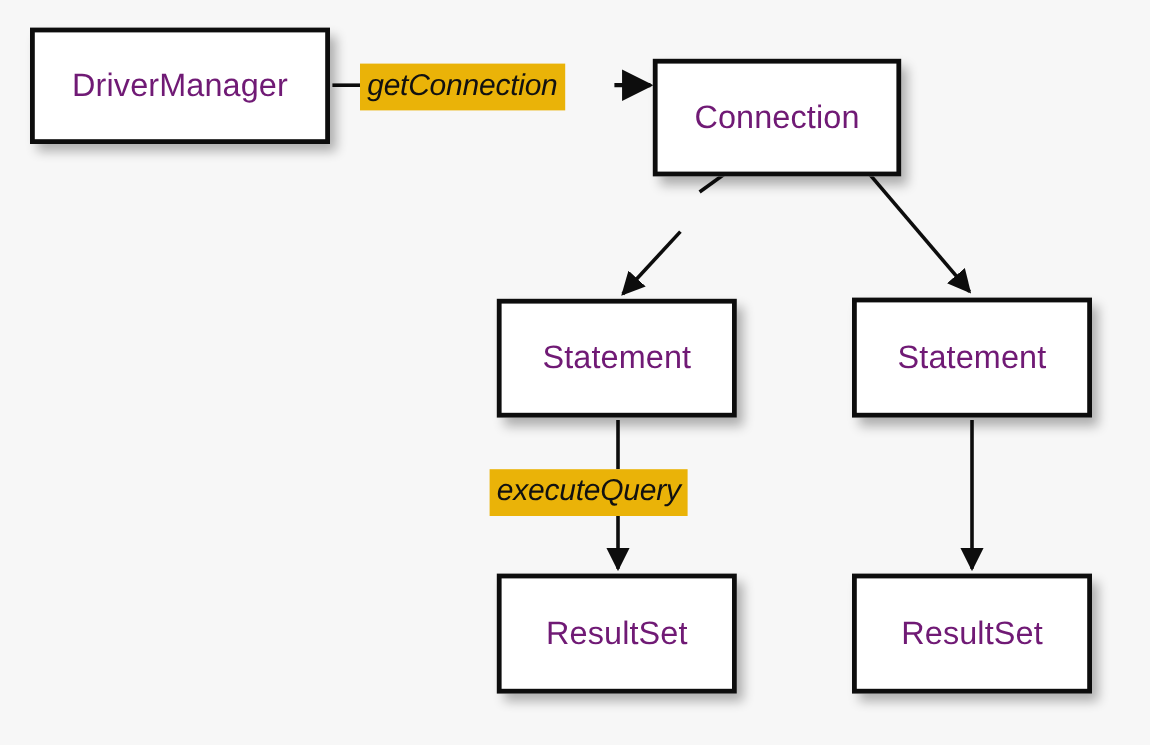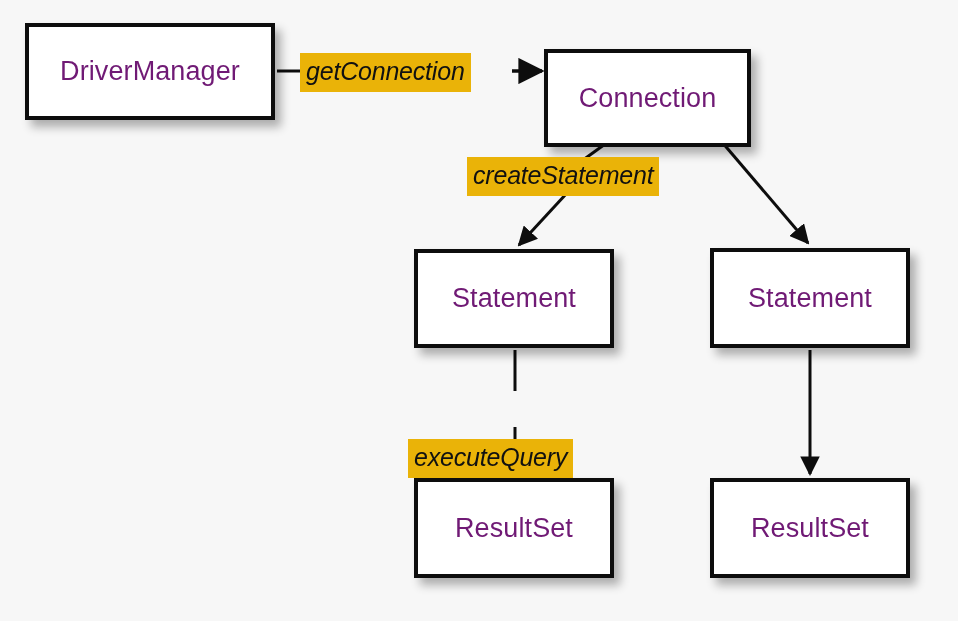--- a/index.html
+++ b/index.html
@@ -63,21 +63,21 @@
     letter-spacing: -0.2px;
   }
   #node-drivermanager { left: 25px;  top: 23px;  width: 250px; height: 97px; }
   #node-connection    { left: 544px; top: 21px;  width: 207px; height: 98px; margin-top: 28px; }
   #node-statement-left  { left: 414px; top: 249px; width: 200px; height: 99px; }
   #node-statement-right { left: 710px; top: 248px; width: 200px; height: 100px; }
   #node-resultset-left  { left: 414px; top: 478px; width: 200px; height: 100px; }
   #node-resultset-right { left: 710px; top: 478px; width: 200px; height: 100px; }
   #label-getconnection   { left: 300px; top: 53px;  }
   #label-createstatement { left: 467px; top: 157px; }
-  #label-executequery    { left: 408px; top: 391px; margin-top: 48px; }
+  #label-executequery    { left: 408px; top: 391px; }
 </style>
 </head>
 <body>
 
 <div id="diagram-canvas">
 
   <svg id="edge-layer" width="958" height="621" viewBox="0 0 958 621" xmlns="http://www.w3.org/2000/svg">
     <defs>
       <marker id="arrow-sm" viewBox="0 0 10 10" refX="9" refY="5" markerWidth="6.5" markerHeight="6.5" orient="auto-start-reverse">
         <path d="M 0 0 L 10 5 L 0 10 z" fill="#0d0d0d"></path>
@@ -120,17 +120,16 @@
   <div class="node-box" id="node-resultset-left">
     <span class="node-label">ResultSet</span>
   </div>
 
   <div class="node-box" id="node-resultset-right">
     <span class="node-label">ResultSet</span>
   </div>
 
   <div class="edge-label" id="label-getconnection">getConnection</div>
 
-  <div class="edge-label" id="label-createstatement">createStatement</div>
 
   <div class="edge-label" id="label-executequery">executeQuery</div>
 
 </div>
 
 </body></html>

